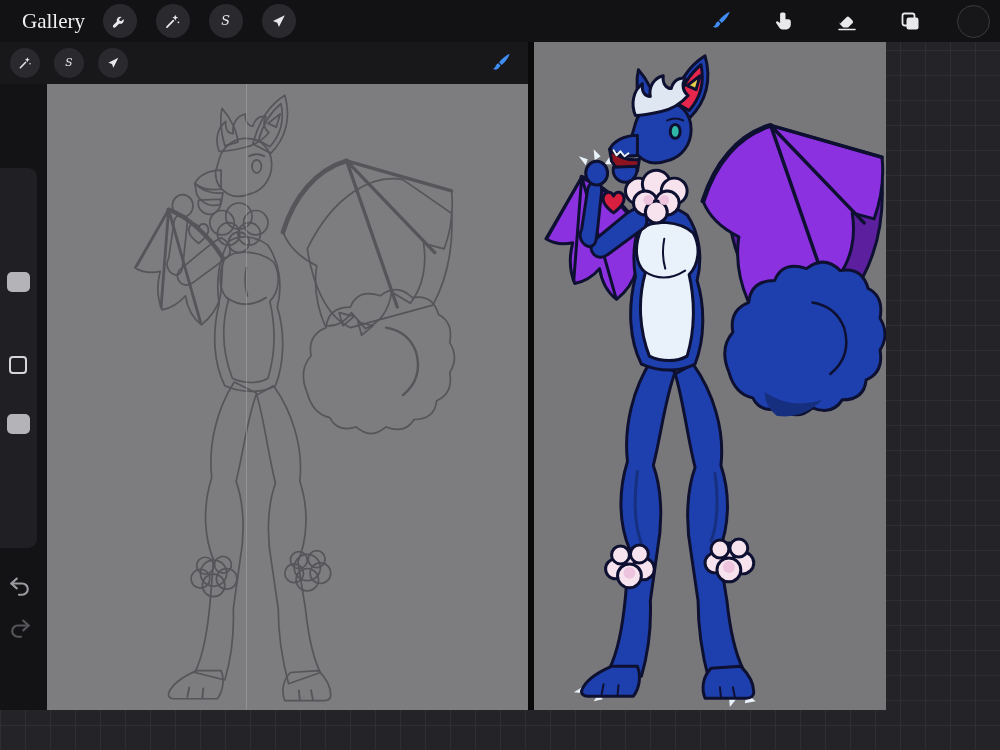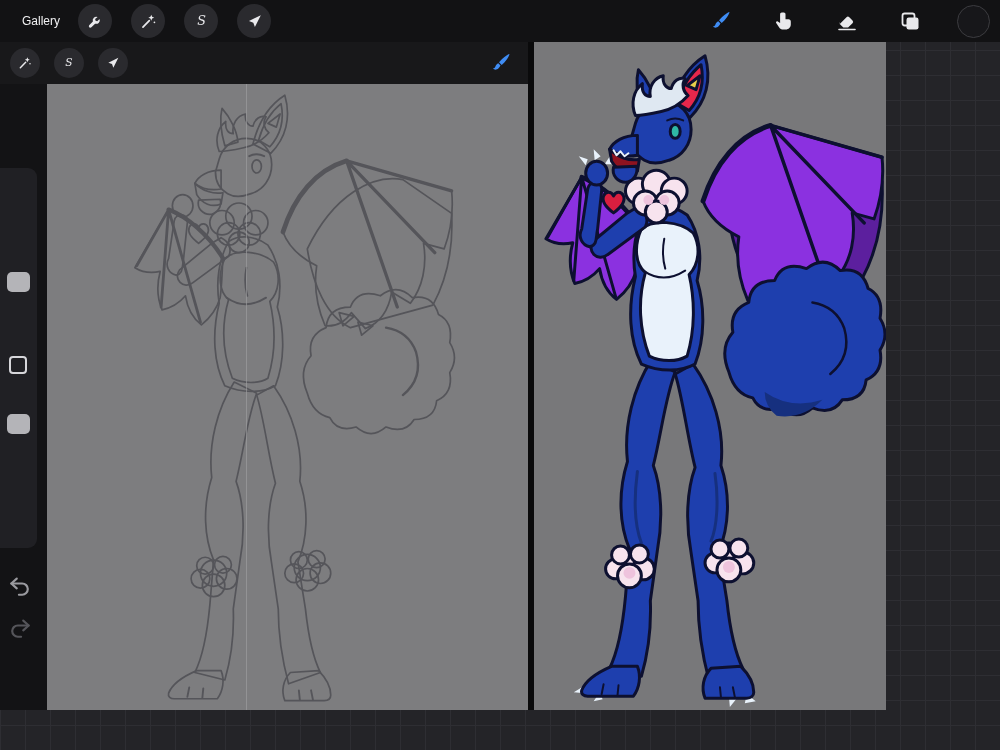--- a/index.html
+++ b/index.html
@@ -15,21 +15,21 @@
     background-size:25px 25px;
   }
 
   
   .topbar{
     position:absolute; left:0; top:0; width:1000px; height:42px;
     background:var(--toolbar-bg,#121214);
     display:flex; align-items:center; z-index:10;
   }
   .gallery{
-    margin-left:22px; color:#f1f1f3; font-size:12px; cursor:pointer; user-select:none;
+    margin-left:22px; color:#f1f1f3; font-size:21px; cursor:pointer; user-select:none;font-family:Liberation Serif, serif;
   }
   .tgroup{ display:flex; align-items:center; }
   .tgroup.left{ gap:19px; margin-left:18px; }
   .tgroup.right{ margin-left:auto; gap:29px; padding-right:10px; }
 
   button{ background:none; border:none; padding:0; cursor:pointer; display:flex; align-items:center; justify-content:center; }
   .circle-btn{
     width:34px; height:34px; border-radius:50%;
     background:var(--icon-circle-bg,#2a2a2e);
   }

